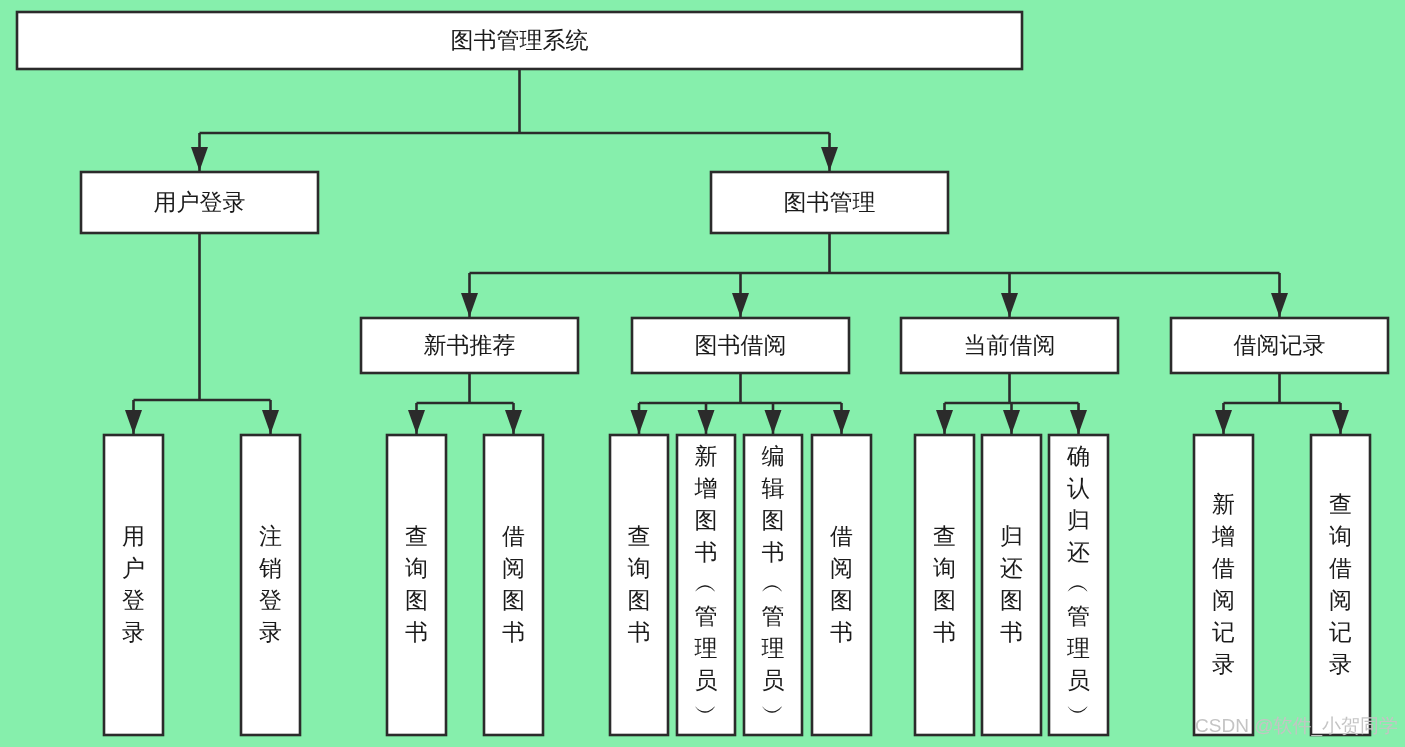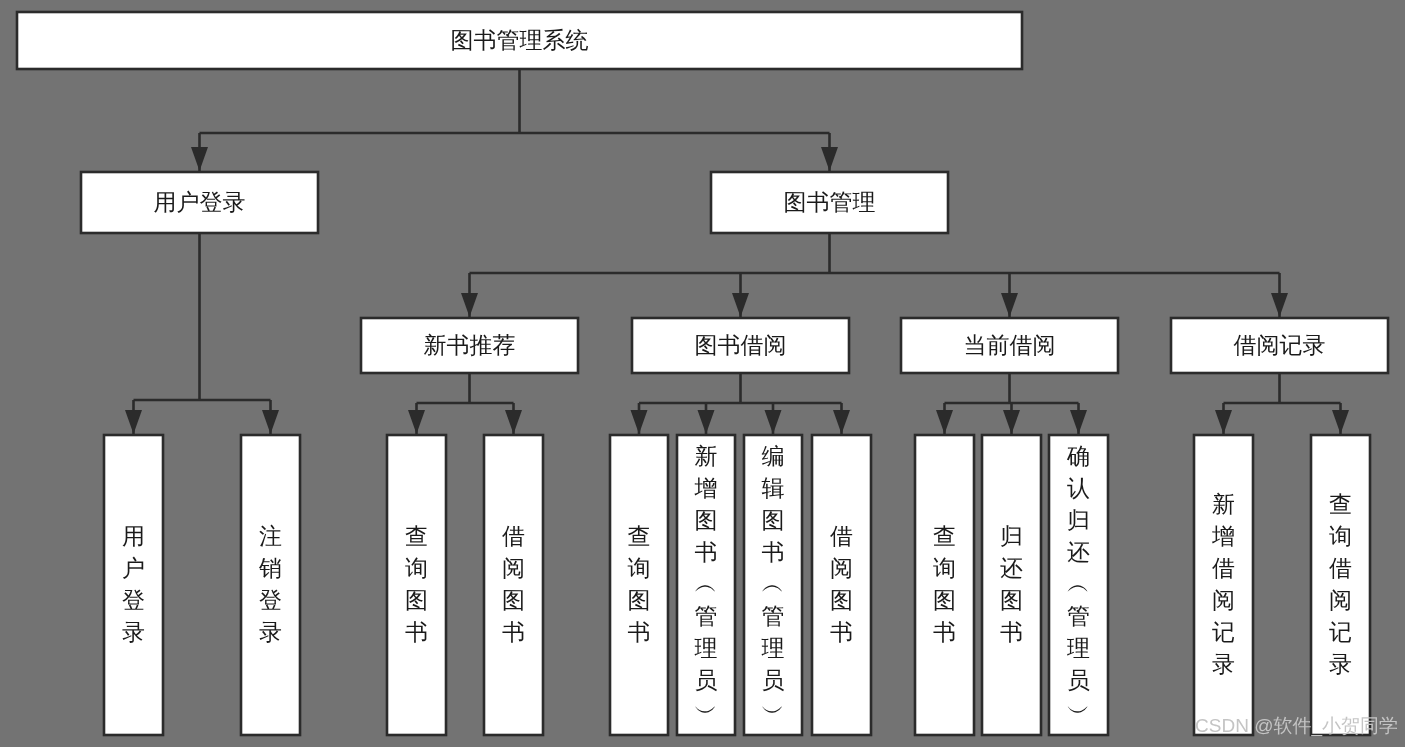--- a/index.html
+++ b/index.html
@@ -8,21 +8,21 @@
     padding: 0;
     background: #ffffff;
   }
   body {
     font-family: "Liberation Sans", "DejaVu Sans", sans-serif;
   }
   #diagram-root {
     position: relative;
     width: 1405px;
     height: 747px;
-    background: #737373;
+    background: #86efac;
     overflow: hidden;
   }
   svg#flow-svg {
     position: absolute;
     inset: 0;
     width: 1405px;
     height: 747px;
     display: block;
   }
   .node-rect {

